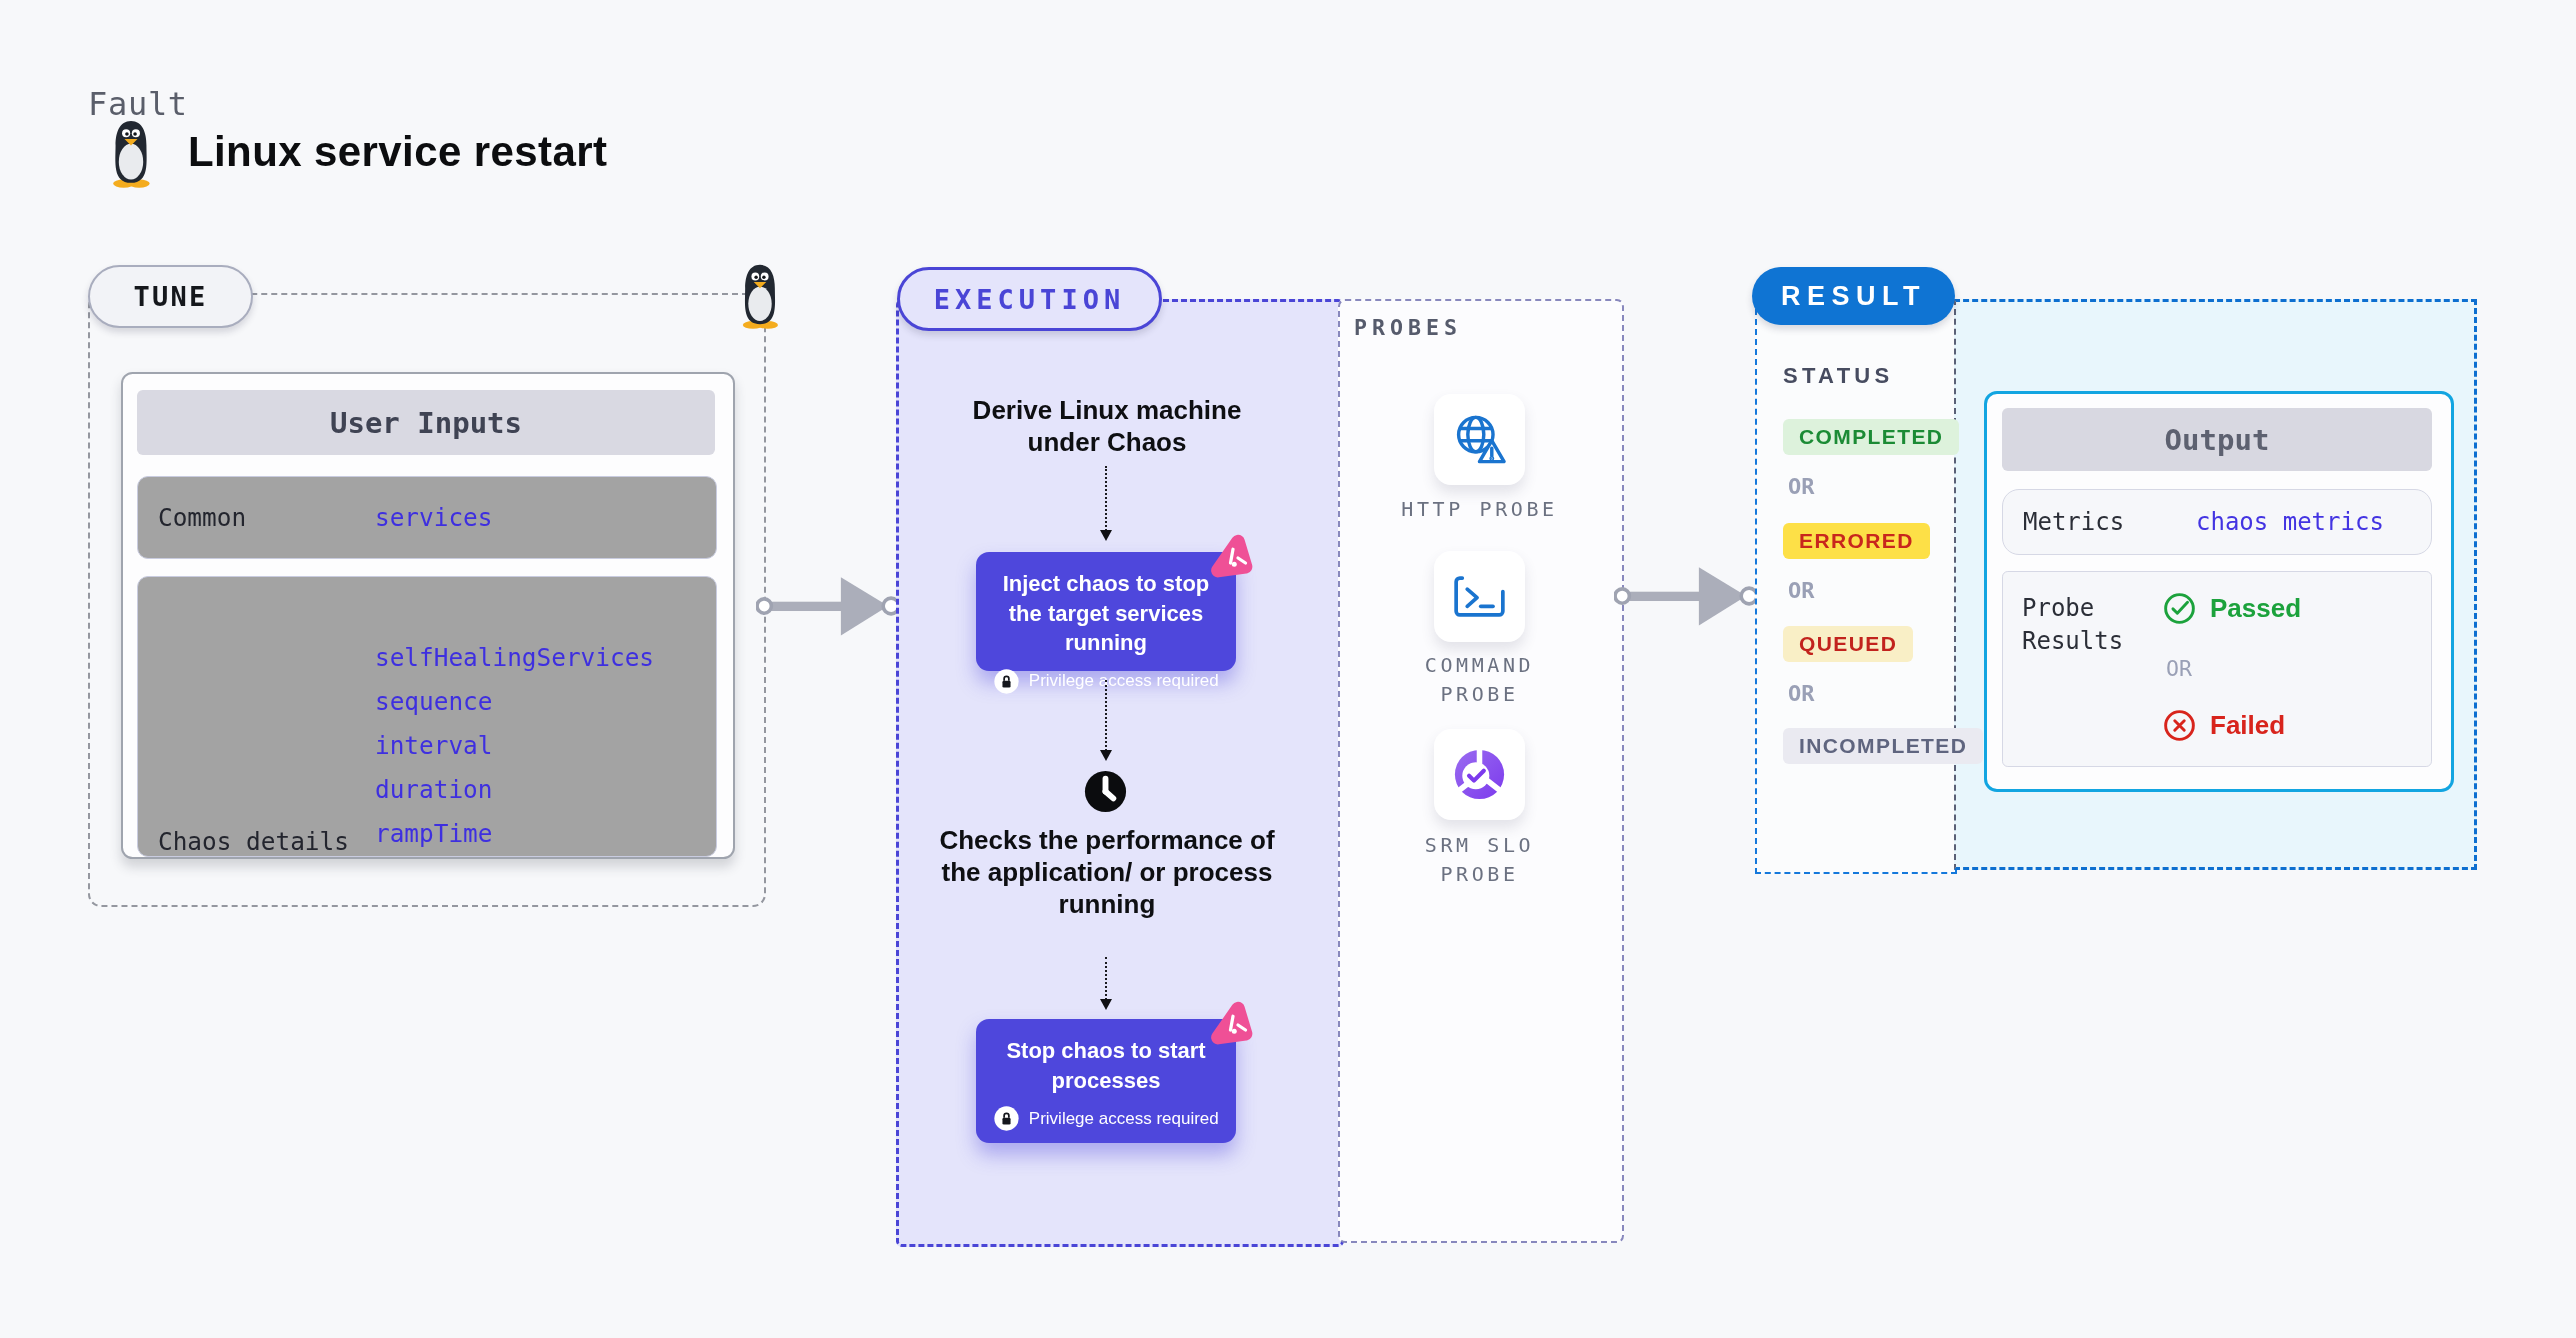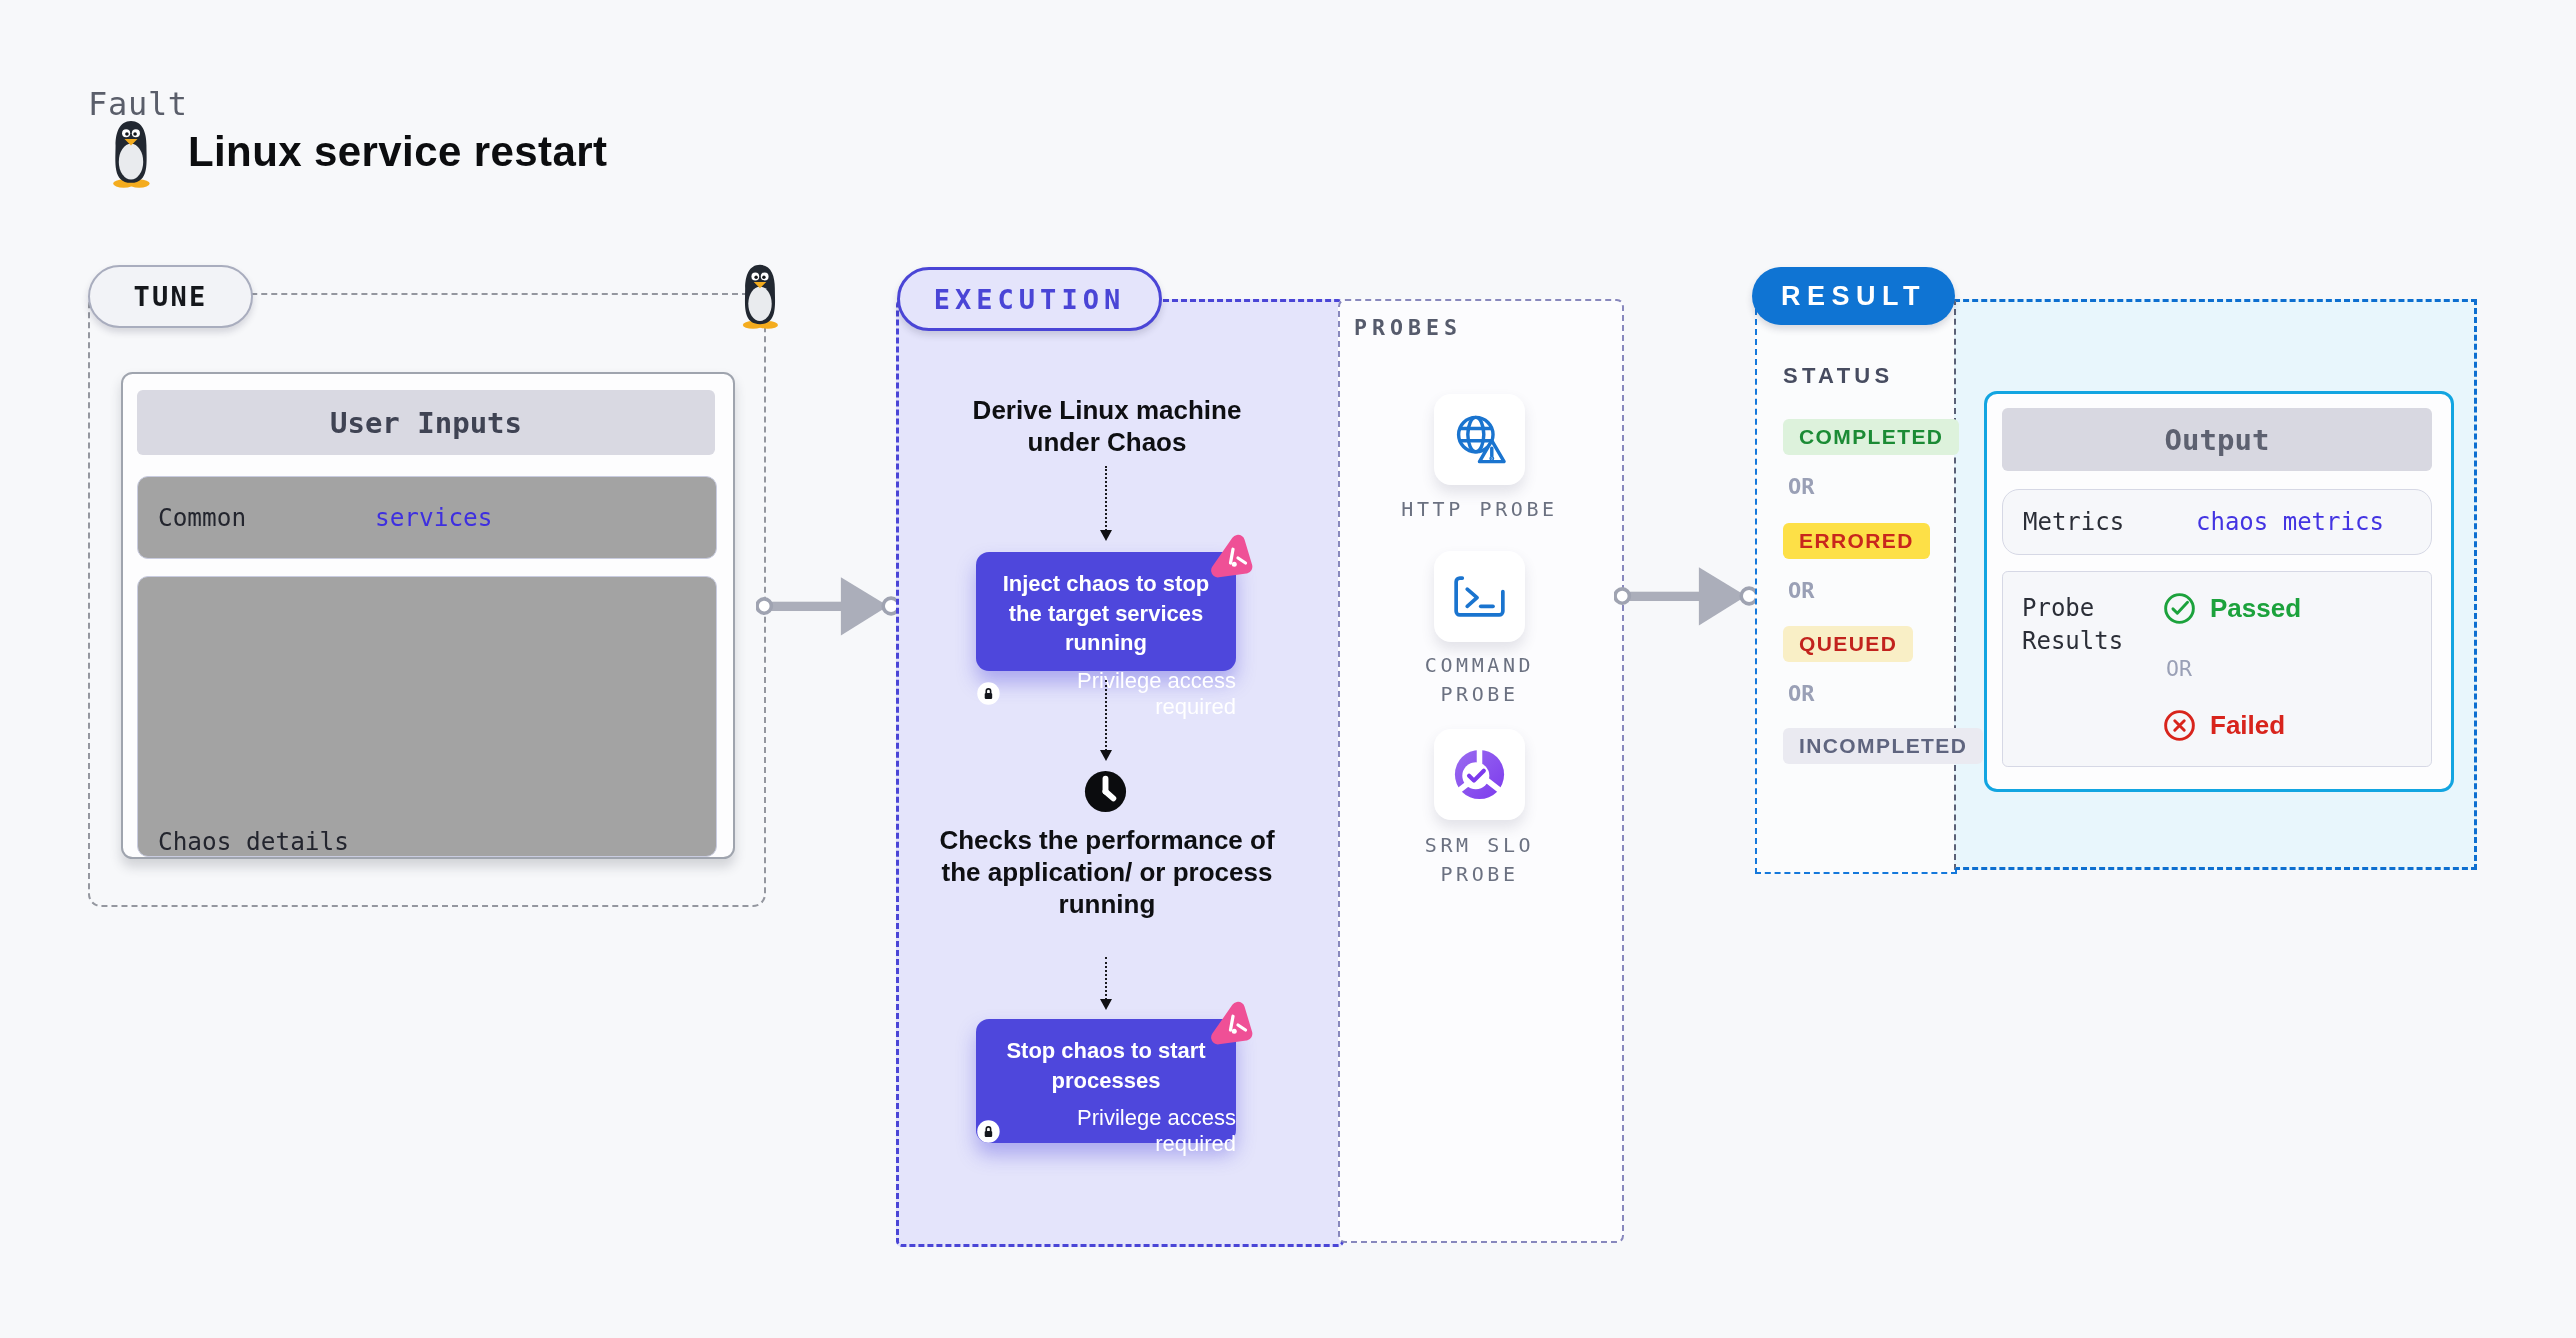--- a/index.html
+++ b/index.html
@@ -54,21 +54,21 @@
   .c1{left:1105px;top:466px;height:69px;}
   .c2{left:1105px;top:680px;height:75px;}
   .c3{left:1105px;top:957px;height:47px;}
   .chaos-card{width:260px;background:#4e47dc;border-radius:13px;color:#fff;text-align:center;
         box-shadow:0 11.5px 18.7px rgba(78,71,220,.38);}
   .inject-card{left:976px;top:552px;height:119px;}
   .stop-card{left:976px;top:1019px;height:124px;}
   .chaos-card .card-title{font-size:22px;font-weight:bold;line-height:29.5px;padding:17px 11.5px 0 11.5px;}
   .priv-row{display:flex;align-items:center;justify-content:center;margin-top:10px;gap:8.6px;}
   .priv-icon{width:27px;height:27px;}
-  .priv-text{font-size:22px;color:#fff;text-align:right;}
+  .priv-text{font-size:17px;color:#fff;text-align:right;}
   .pink-badge{width:50px;height:50px;right:-17px;top:-18.7px;}
   .clock-icon{left:1082px;top:768px;width:47px;height:47px;}
 
   
   .probes-box{left:1338px;top:299px;width:282px;height:940px;background:#fcfcfe;border:2.2px dashed #8888bd;border-radius:7.2px;}
   .probes-label{left:1354px;top:315px;font-size:21.6px;font-weight:600;color:#565b6c;letter-spacing:5px;}
   .probe-card{width:91px;height:91px;background:#ffffff;border-radius:17px;
         box-shadow:0 7.2px 13px rgba(60,65,90,.13);display:flex;align-items:center;justify-content:center;}
   .probe-icon{width:59px;height:59px;}
   .probe-label{width:187px;text-align:center;font-size:20px;color:#6b7181;letter-spacing:3.6px;line-height:29px;}
@@ -149,20 +149,27 @@
 
 <div class="abs ui-row row-common">
   <div class="mono row-label">Common</div>
   <div>
     <span class="mono value-link">services</span>
   </div>
 </div>
 
 <div class="abs ui-row row-chaos">
   <div class="mono row-label">Chaos details</div>
+  <div class="chaos-values">
+    <span class="mono value-link">selfHealingServices</span>
+    <span class="mono value-link">sequence</span>
+    <span class="mono value-link">interval</span>
+    <span class="mono value-link">duration</span>
+    <span class="mono value-link">rampTime</span>
+  </div>
 </div>
 
 <svg class="abs flow-arrow arrow-1" viewBox="0 0 200 120">
   <rect x="14" y="54" width="112" height="13" fill="#abaeba"></rect>
   <polygon points="118,20 118,101 184,60" fill="#abaeba"></polygon>
   <circle cx="11" cy="60" r="10" fill="#ffffff" stroke="#9fa3b1" stroke-width="5"></circle>
   <circle cx="188" cy="60" r="11" fill="#ffffff" stroke="#9fa3b1" stroke-width="5"></circle>
 </svg>
 
 <div class="abs exec-box"></div>

